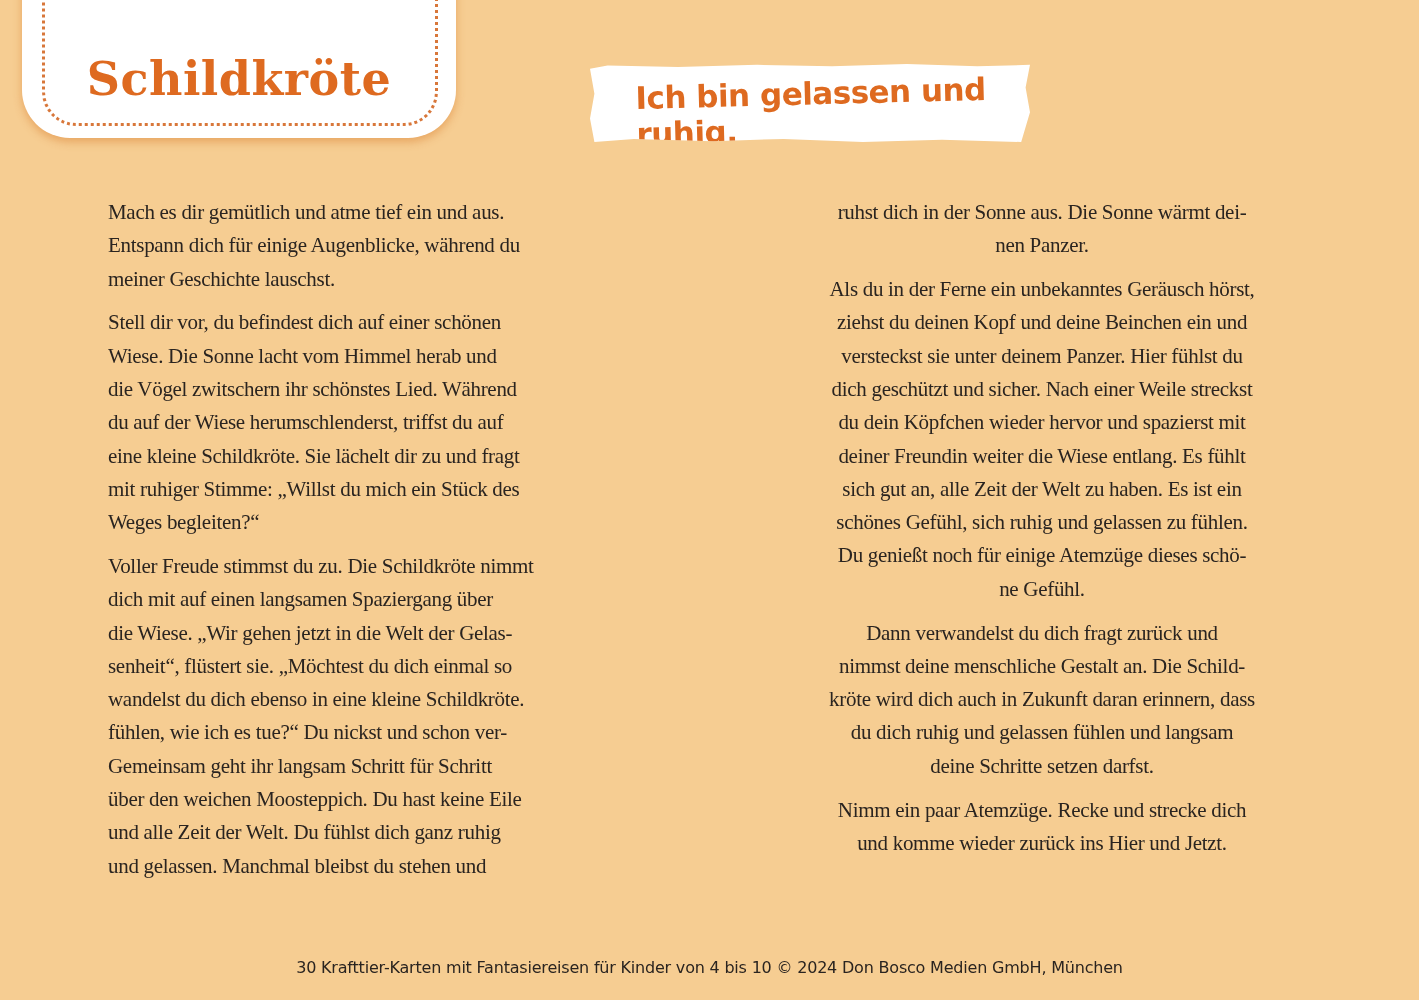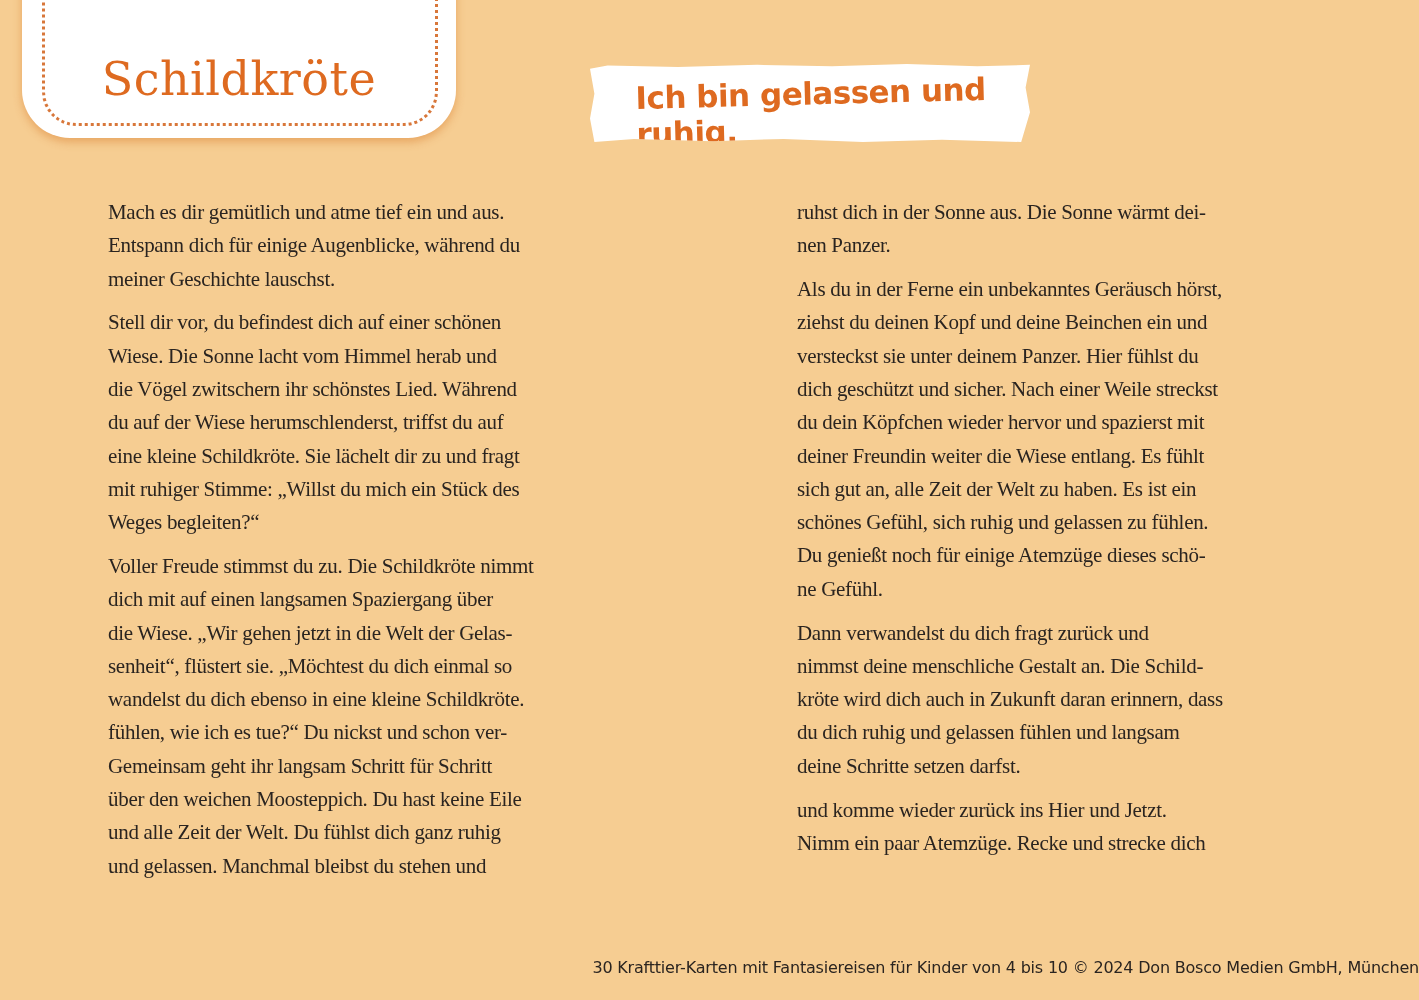--- a/index.html
+++ b/index.html
@@ -15,46 +15,46 @@
     box-shadow:0 4px 8px rgba(214,120,40,0.45);
   }
   .title-card .dots{
     position:absolute;left:20px;right:18px;top:0;bottom:12px;
     border:3px dotted #d8773a;border-top:none;border-radius:0 0 34px 34px;
   }
   .title-text{
     position:absolute;left:0;right:0;top:92px;text-align:center;
     font-family:"DejaVu Serif","Liberation Serif",serif;
     font-size:46px;color:#de6a20;letter-spacing:0.5px;
-    font-weight:normal;
+    font-weight:bold;
   }
   .motto{
     position:absolute;left:590px;top:64px;width:440px;height:78px;
     background:#ffffff;
     clip-path:polygon(0% 6%,4% 2%,20% 4%,38% 1%,55% 3%,72% 0%,88% 3%,100% 1%,99% 30%,100% 62%,98% 100%,80% 97%,62% 100%,44% 96%,28% 99%,10% 96%,1% 100%,0% 70%,1% 38%);
   }
   .motto-text{
     position:absolute;left:46px;top:16px;
     font-family:"DejaVu Sans","Liberation Sans",sans-serif;
     font-size:31px;color:#de6a20;font-weight:bold;
     transform:rotate(-1.5deg);transform-origin:left center;
     letter-spacing:-0.5px;
   }
   .col{
     position:absolute;top:196px;
     font-family:"DejaVu Sans","Liberation Sans",sans-serif;
     font-size:21px;line-height:33.3px;color:#2a2420;
     letter-spacing:-0.3px;
   }
   .col-left{left:108px;width:560px;}
-  .col-right{left:797px;width:570px;}
+  .col-right{left:757px;width:570px;text-align:center;}
   .col p{margin:0 0 10.5px 0;font-family:Liberation Serif, serif;}
   .col p .ln{display:block;white-space:nowrap;}
   .footer{
-    position:absolute;left:0;right:0;top:958px;text-align:right;
+    position:absolute;left:0;right:0;top:958px;text-align:center;
     font-family:"DejaVu Sans","Liberation Sans",sans-serif;
     font-size:16px;color:#2a2420;letter-spacing:-0.2px;
   }
 </style>
 </head>
 <body>
 
 <div class="title-card">
   <div class="dots"></div>
   <div class="title-text">Schildkröte</div>
@@ -110,18 +110,18 @@
       <span class="ln">ne Gefühl.</span>
     </p>
     <p>
       <span class="ln">Dann verwandelst du dich fragt zurück und</span>
       <span class="ln">nimmst deine menschliche Gestalt an. Die Schild-</span>
       <span class="ln">kröte wird dich auch in Zukunft daran erinnern, dass</span>
       <span class="ln">du dich ruhig und gelassen fühlen und langsam</span>
       <span class="ln">deine Schritte setzen darfst.</span>
     </p>
     <p>
+      <span class="ln">Nimm ein paar Atemzüge. Recke und strecke dich</span>
       <span class="ln">und komme wieder zurück ins Hier und Jetzt.</span>
-      <span class="ln">Nimm ein paar Atemzüge. Recke und strecke dich</span>
     </p>
   </div>
 
 <div class="footer">30 Krafttier-Karten mit Fantasiereisen für Kinder von 4 bis 10 © 2024 Don Bosco Medien GmbH, München</div>
 
 </body></html>

